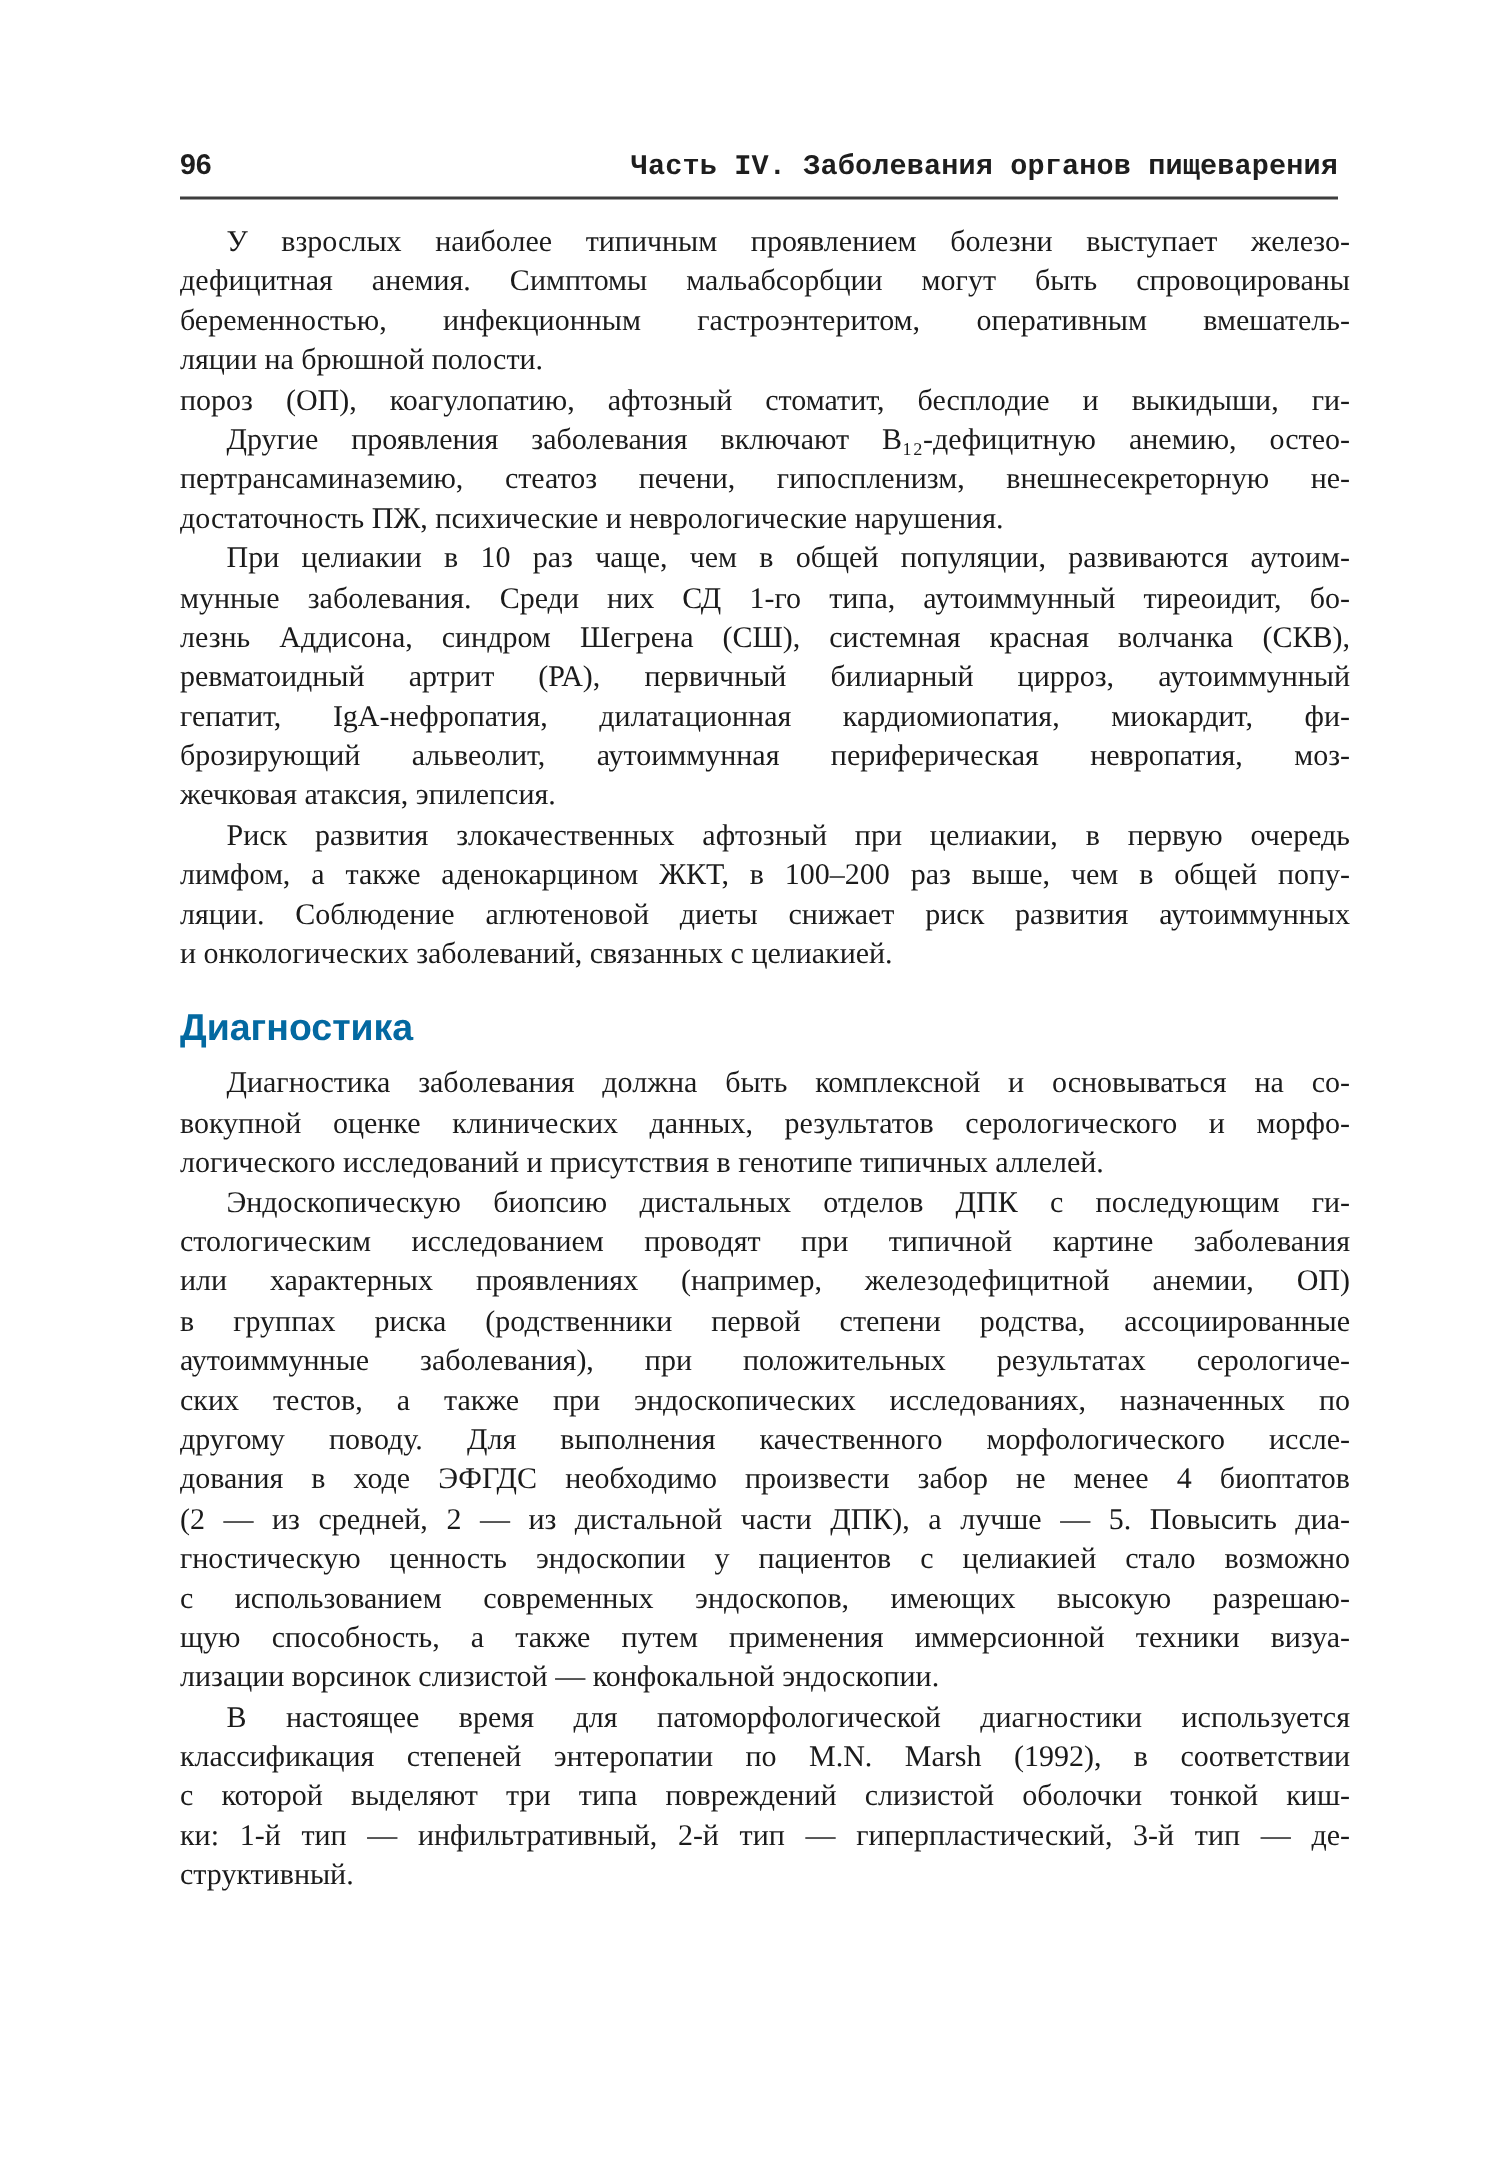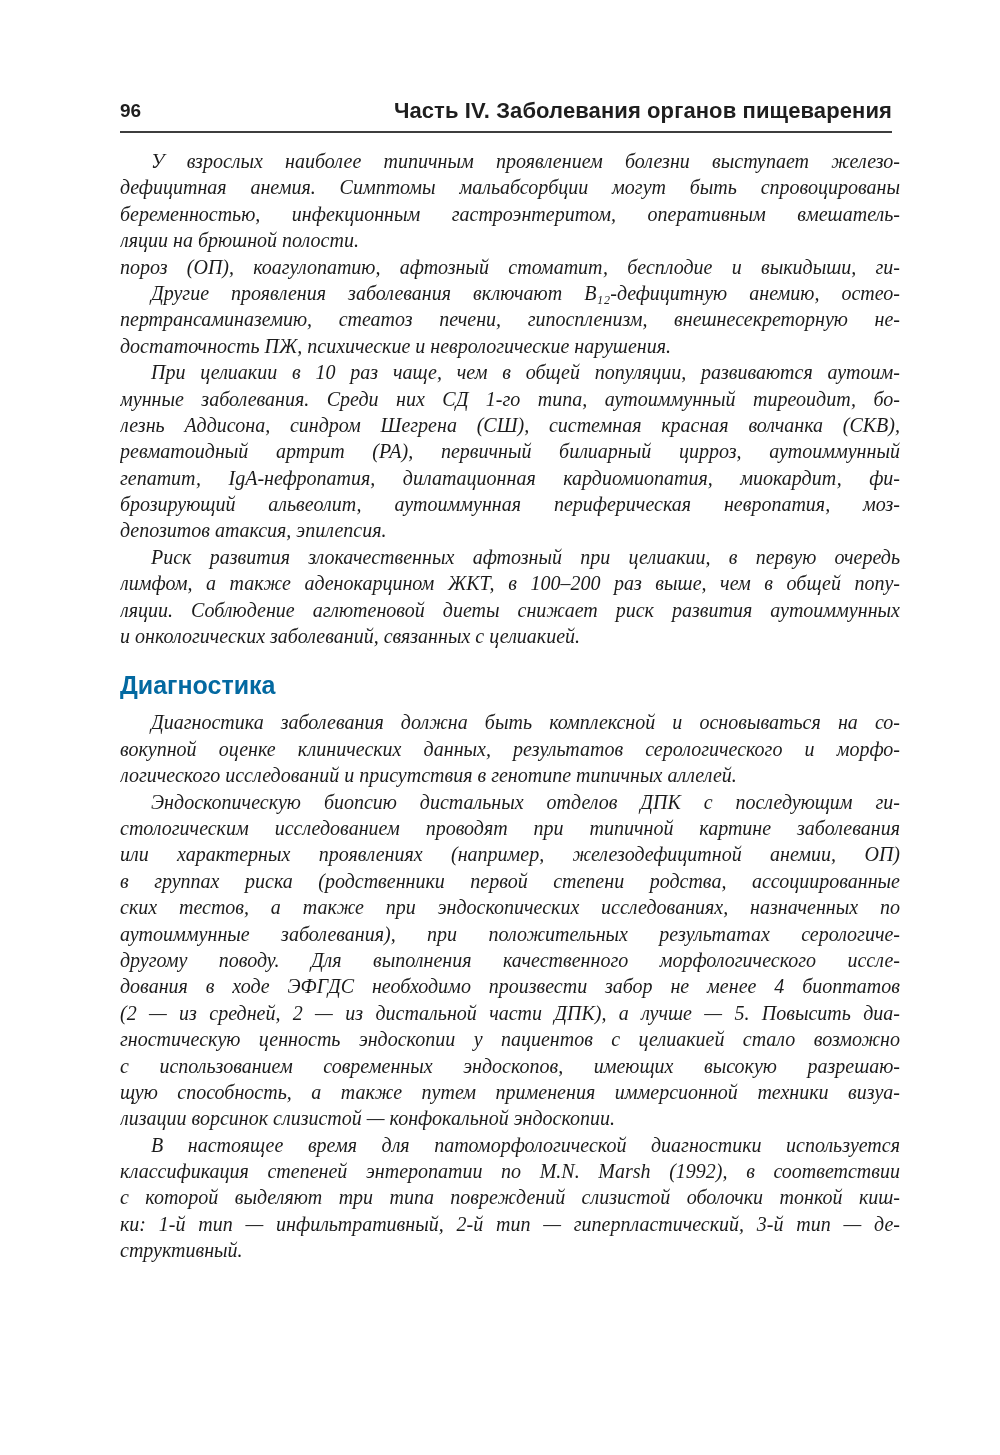--- a/index.html
+++ b/index.html
@@ -20,41 +20,40 @@
     left: 120px; top: 100px; width: 772px;
     display: flex;
     justify-content: space-between;
     align-items: flex-end;
     font-family: "Liberation Sans", sans-serif;
     font-weight: 700;
     color: #1e1e1e;
     gap: 32px;
   }
   .page-number { font-size: 19px; line-height: 22px; }
-  .running-title { font-size: 22px; line-height: 22px; letter-spacing: 0.1px; }
+  .running-title { font-size: 19px; line-height: 22px; letter-spacing: 0.1px; font-family: Liberation Mono, monospace; }
   .header-rule {
     position: absolute;
     left: 120px; top: 131px; width: 772px; height: 2px;
     background: #3e3e3e;
   }
   .body-text {
     position: absolute;
     left: 120px; top: 148px; width: 780px;
     font-size: 20px;
     line-height: 26.4px;
     color: #1b1b1b;
   }
   .para { margin: 0; padding: 0; }
   .line {
     text-align: justify;
     text-align-last: justify;
     height: 26.4px;
     overflow: hidden;
     white-space: nowrap;
-    font-style: italic;
   }
   .line.first { text-indent: 31px; }
   .line.last { text-align-last: left; }
   .section-heading {
     font-family: "Liberation Sans", sans-serif;
     font-size: 25px;
     font-weight: 700;
     color: #0369a1;
     line-height: 32px;
     margin: 20px 0 8px 0;
@@ -86,41 +85,41 @@
         <div class="line">пертрансаминаземию, стеатоз печени, гипоспленизм, внешнесекреторную не-</div>
         <div class="line last">достаточность ПЖ, психические и неврологические нарушения.</div>
       </div>
       <div class="para">
         <div class="line first">При целиакии в 10 раз чаще, чем в общей популяции, развиваются аутоим-</div>
         <div class="line">мунные заболевания. Среди них СД 1-го типа, аутоиммунный тиреоидит, бо-</div>
         <div class="line">лезнь Аддисона, синдром Шегрена (СШ), системная красная волчанка (СКВ),</div>
         <div class="line">ревматоидный артрит (РА), первичный билиарный цирроз, аутоиммунный</div>
         <div class="line">гепатит, IgA-нефропатия, дилатационная кардиомиопатия, миокардит, фи-</div>
         <div class="line">брозирующий альвеолит, аутоиммунная периферическая невропатия, моз-</div>
-        <div class="line last">депозитов атаксия, эпилепсия.</div>
+        <div class="line last">жечковая атаксия, эпилепсия.</div>
       </div>
       <div class="para">
         <div class="line first">Риск развития злокачественных афтозный при целиакии, в первую очередь</div>
         <div class="line">лимфом, а также аденокарцином ЖКТ, в 100–200 раз выше, чем в общей попу-</div>
         <div class="line">ляции. Соблюдение аглютеновой диеты снижает риск развития аутоиммунных</div>
         <div class="line last">и онкологических заболеваний, связанных с целиакией.</div>
       </div>
       <h2 class="section-heading">Диагностика</h2>
       <div class="para">
         <div class="line first">Диагностика заболевания должна быть комплексной и основываться на со-</div>
         <div class="line">вокупной оценке клинических данных, результатов серологического и морфо-</div>
         <div class="line last">логического исследований и присутствия в генотипе типичных аллелей.</div>
       </div>
       <div class="para">
         <div class="line first">Эндоскопическую биопсию дистальных отделов ДПК с последующим ги-</div>
         <div class="line">стологическим исследованием проводят при типичной картине заболевания</div>
         <div class="line">или характерных проявлениях (например, железодефицитной анемии, ОП)</div>
         <div class="line">в группах риска (родственники первой степени родства, ассоциированные</div>
+        <div class="line">аутоиммунные заболевания), при положительных результатах серологиче-</div>
         <div class="line">ских тестов, а также при эндоскопических исследованиях, назначенных по</div>
-        <div class="line">аутоиммунные заболевания), при положительных результатах серологиче-</div>
         <div class="line">другому поводу. Для выполнения качественного морфологического иссле-</div>
         <div class="line">дования в ходе ЭФГДС необходимо произвести забор не менее 4 биоптатов</div>
         <div class="line">(2 — из средней, 2 — из дистальной части ДПК), а лучше — 5. Повысить диа-</div>
         <div class="line">гностическую ценность эндоскопии у пациентов с целиакией стало возможно</div>
         <div class="line">с использованием современных эндоскопов, имеющих высокую разрешаю-</div>
         <div class="line">щую способность, а также путем применения иммерсионной техники визуа-</div>
         <div class="line last">лизации ворсинок слизистой — конфокальной эндоскопии.</div>
       </div>
       <div class="para">
         <div class="line first">В настоящее время для патоморфологической диагностики используется</div>

